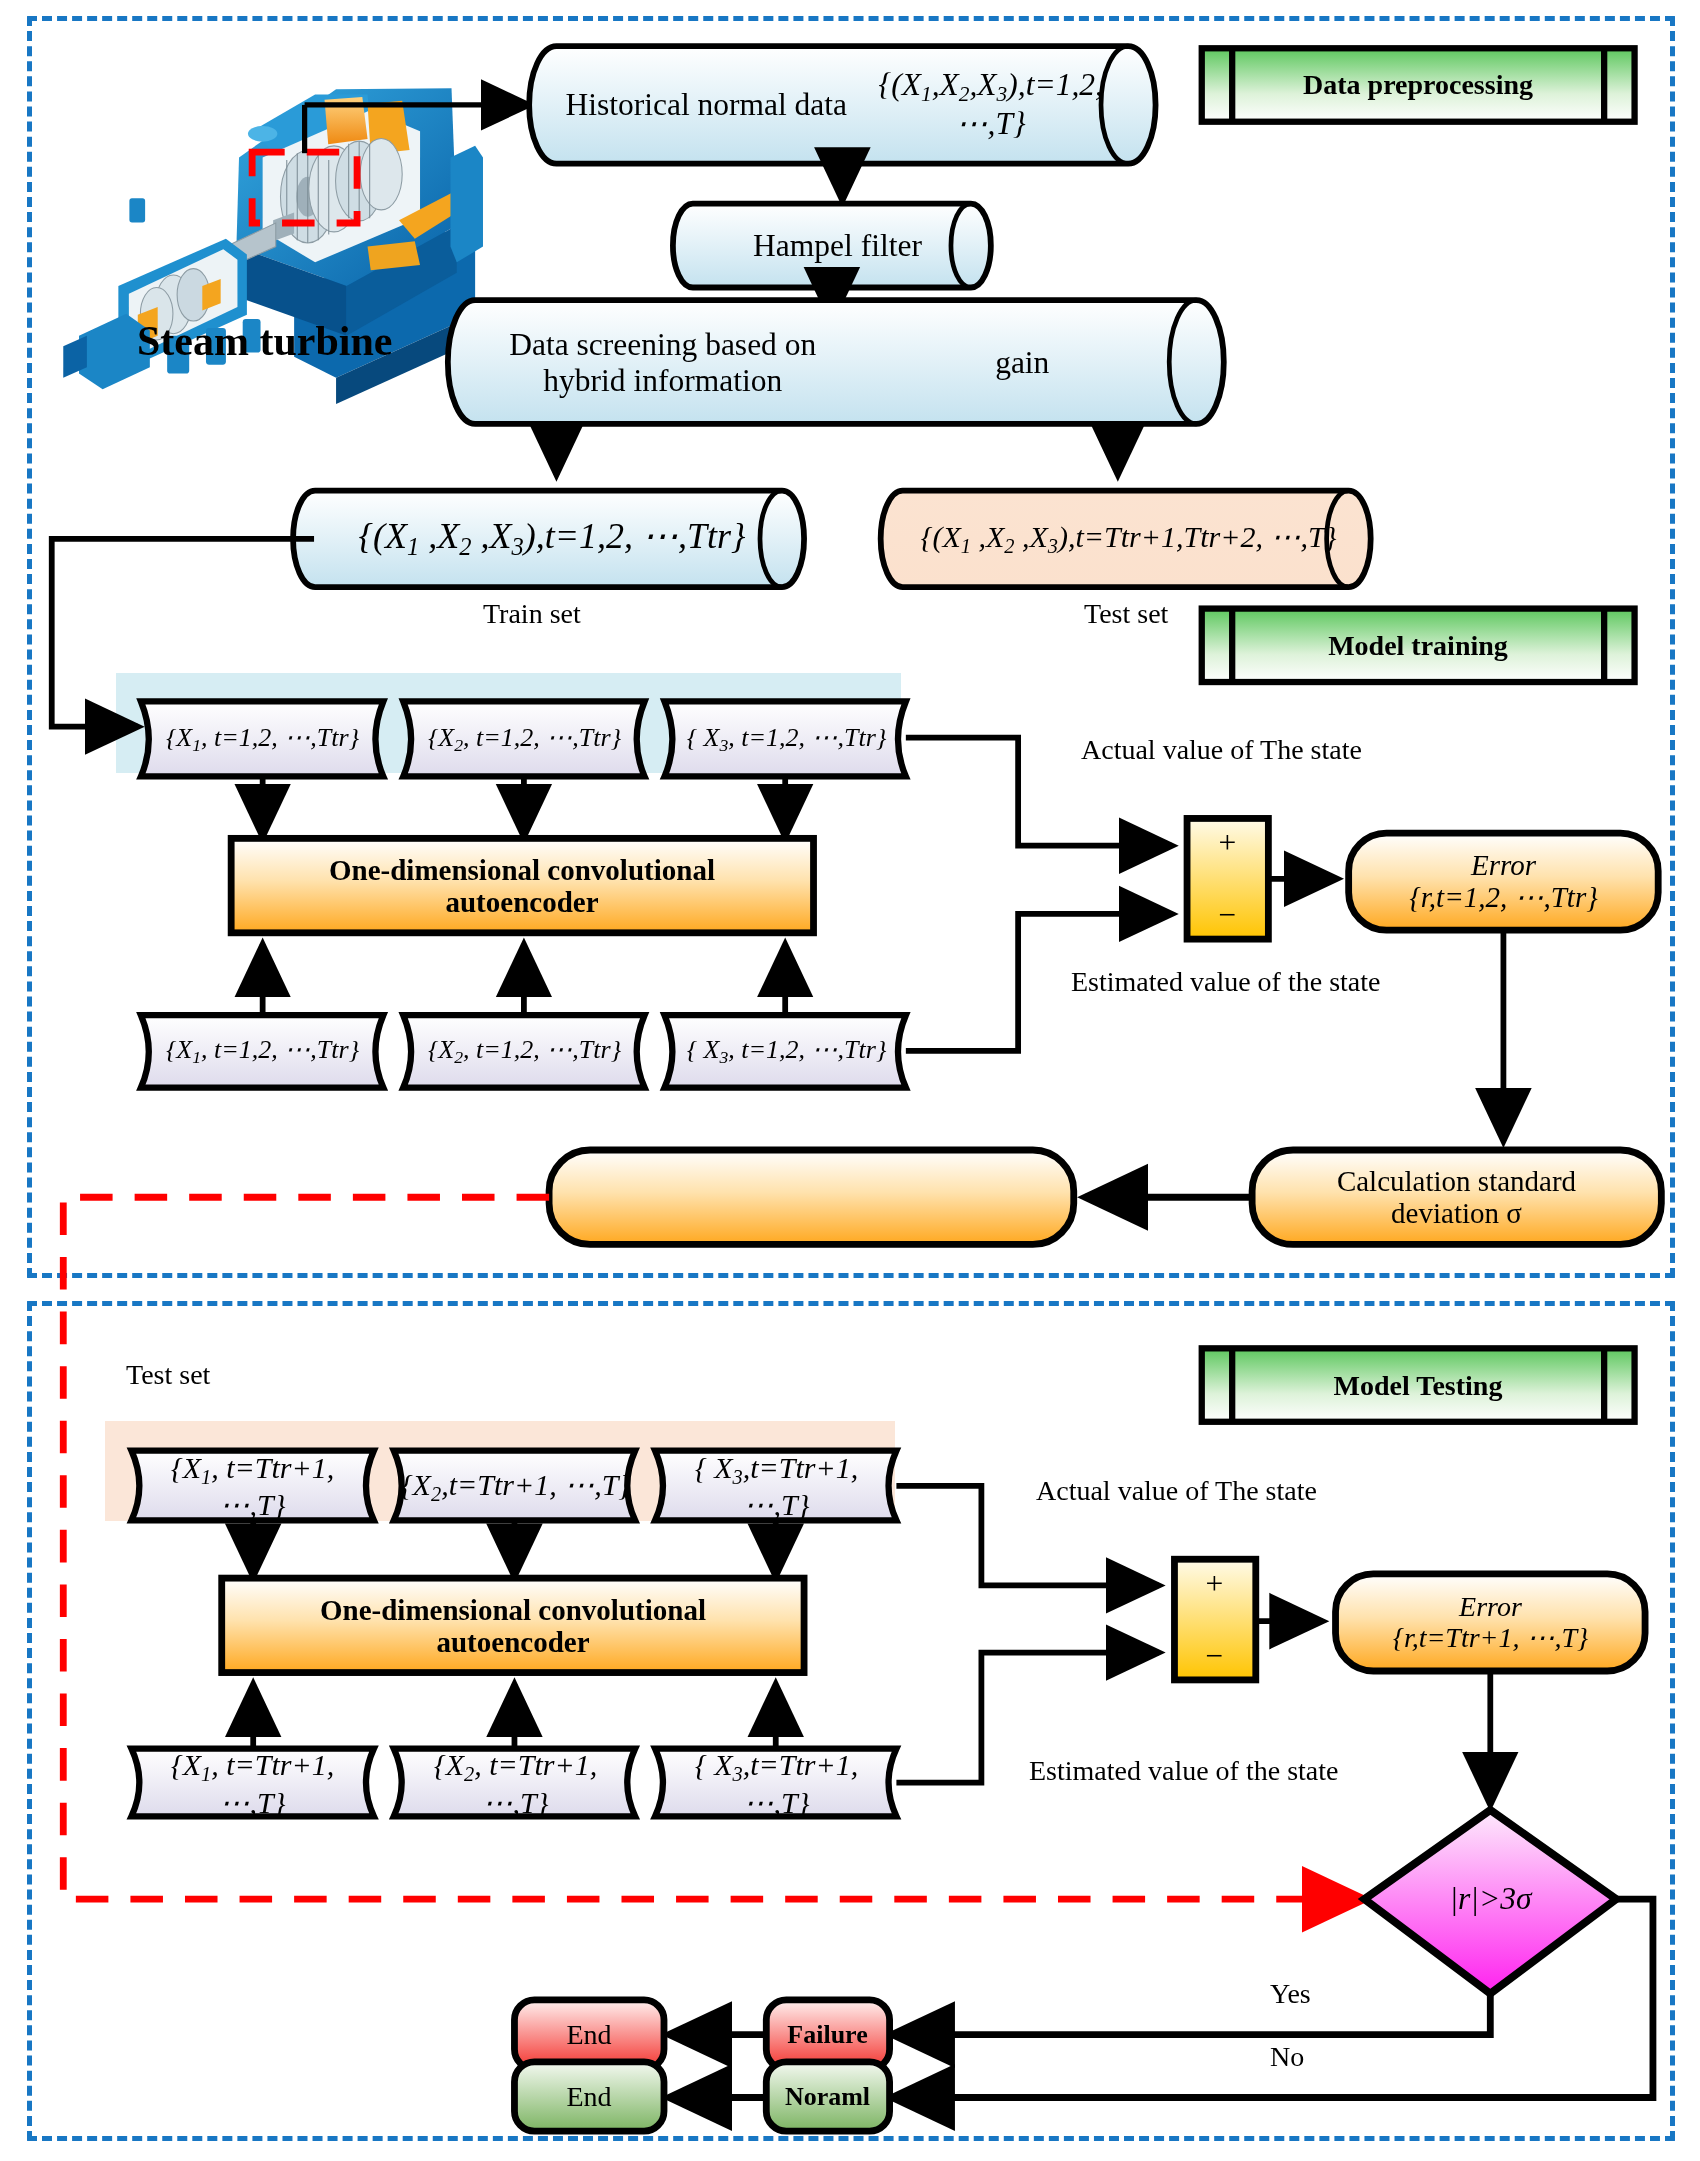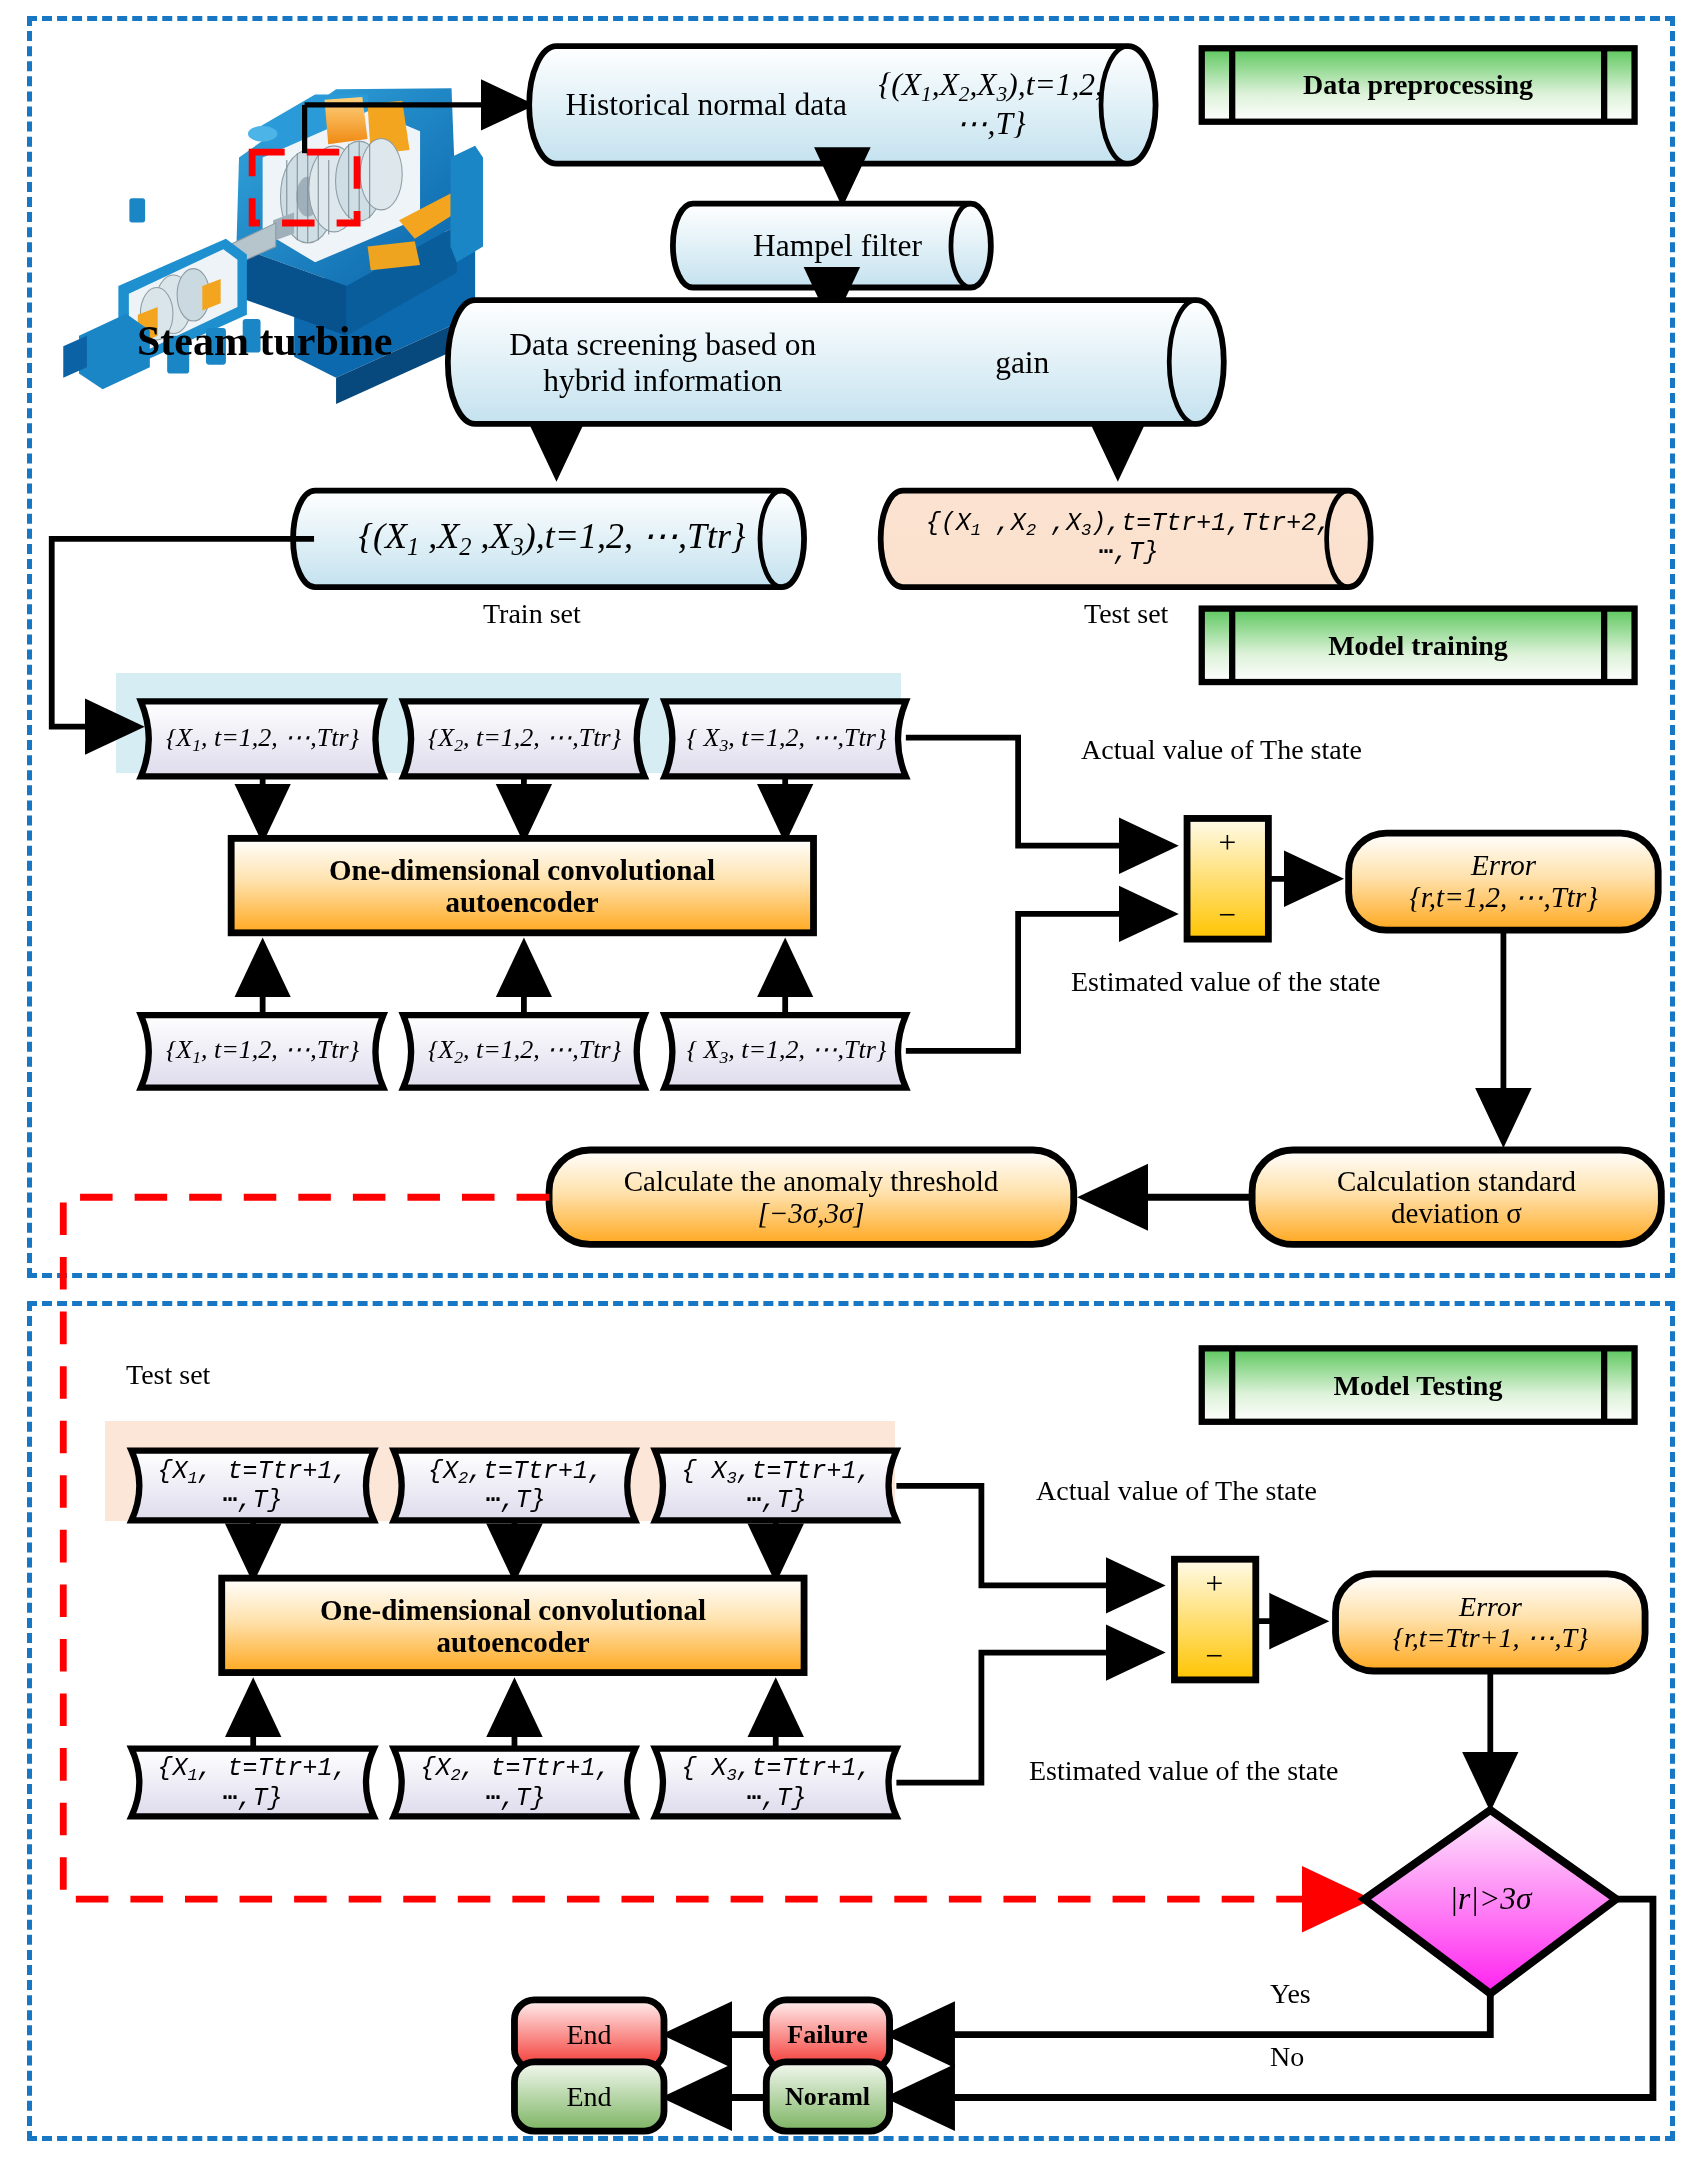--- a/index.html
+++ b/index.html
@@ -24,21 +24,21 @@
   .node{position:absolute;display:flex;align-items:center;justify-content:center;
         text-align:center;box-sizing:border-box;color:#000;line-height:1.12;}
   .node span{display:block;width:100%;}
 
   .i{font-style:italic;}
   .b{font-weight:bold;}
 
   .free-label{position:absolute;color:#000;white-space:nowrap;}
 
   
-  .fs-48{font-size:25px;font-family:Liberation Mono, monospace;}
+  .fs-48{font-size:30px;}
   .fs-50{font-size:26px;}
   .fs-52{font-size:36px;}
   .fs-54{font-size:28px;}
   .fs-56{font-size:29px;}
   .fs-58{font-size:28px;}
   .fs-60{font-size:31.5px;}
   .fs-64{font-size:42px;}
 
   sub{font-size:.68em;vertical-align:-.28em;}
 </style>
@@ -421,24 +421,20 @@
   <div class="node i fs-56" style="left:1354px;top:835px;width:299px;height:92px;flex-direction:column;">
     <span>Error</span>
     <span>{r,t=1,2, ⋯,Ttr}</span>
   </div>
 
   <div class="node fs-56" style="left:1257px;top:1152px;width:399px;height:90px;flex-direction:column;">
     <span>Calculation standard</span>
     <span>deviation σ</span>
   </div>
 
-  <div class="node fs-56" style="left:554px;top:1152px;width:514px;height:90px;flex-direction:column;">
-    <span>Calculate the anomaly threshold</span>
-    <span class="i">[−3σ,3σ]</span>
-  </div>
 
   <div class="free-label fs-58" style="left:126px;top:1359px;">Test set</div>
 
   <div class="node i fs-48" style="left:137px;top:1453px;width:231px;height:67px;">
     <span>{X<sub>1</sub>, t=Ttr+1, ⋯,T}</span>
     </div>
   <div class="node i fs-48" style="left:400px;top:1453px;width:231px;height:67px;">
     <span>{X<sub>2</sub>,t=Ttr+1, ⋯,T}</span>
     </div>
   <div class="node i fs-48" style="left:661px;top:1453px;width:231px;height:67px;">

